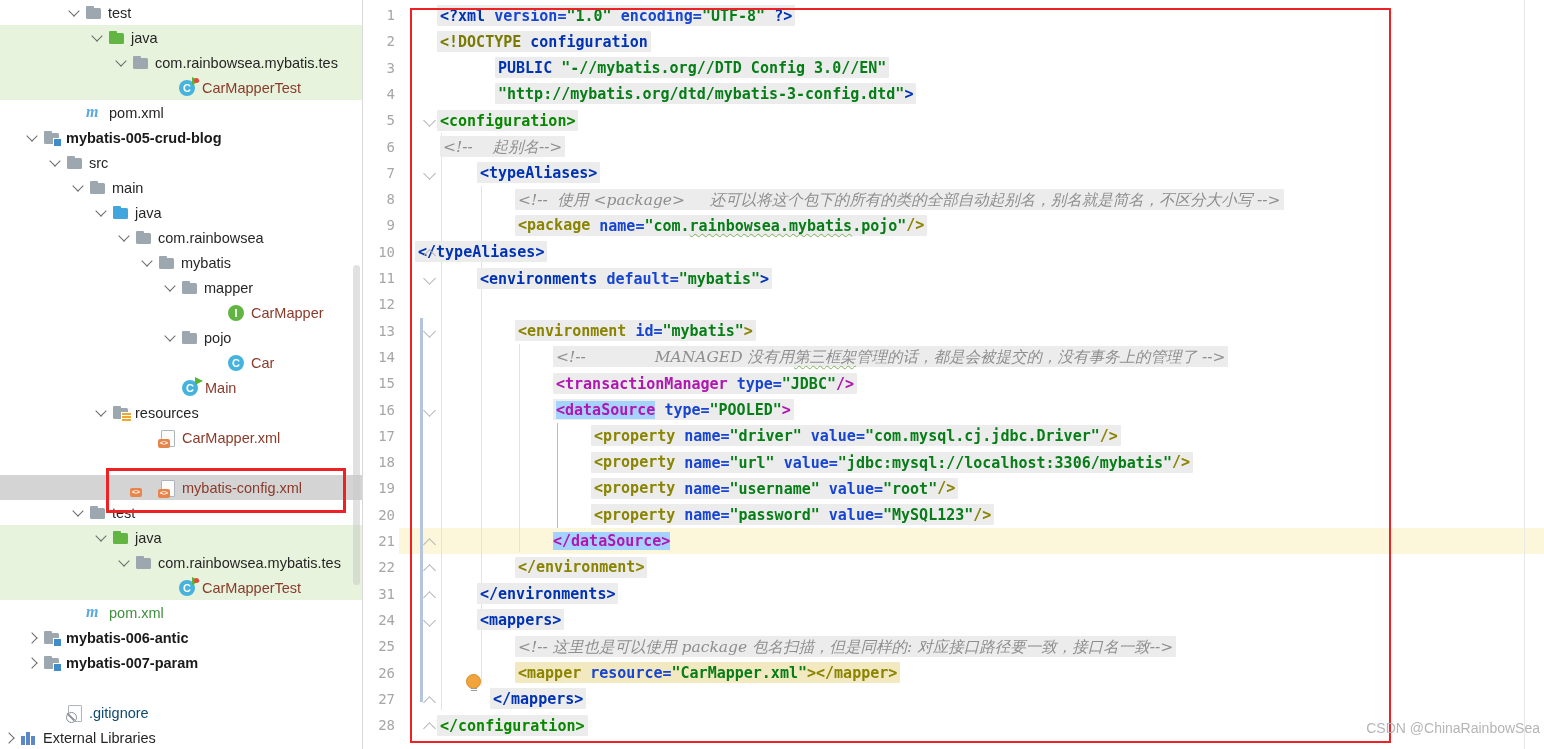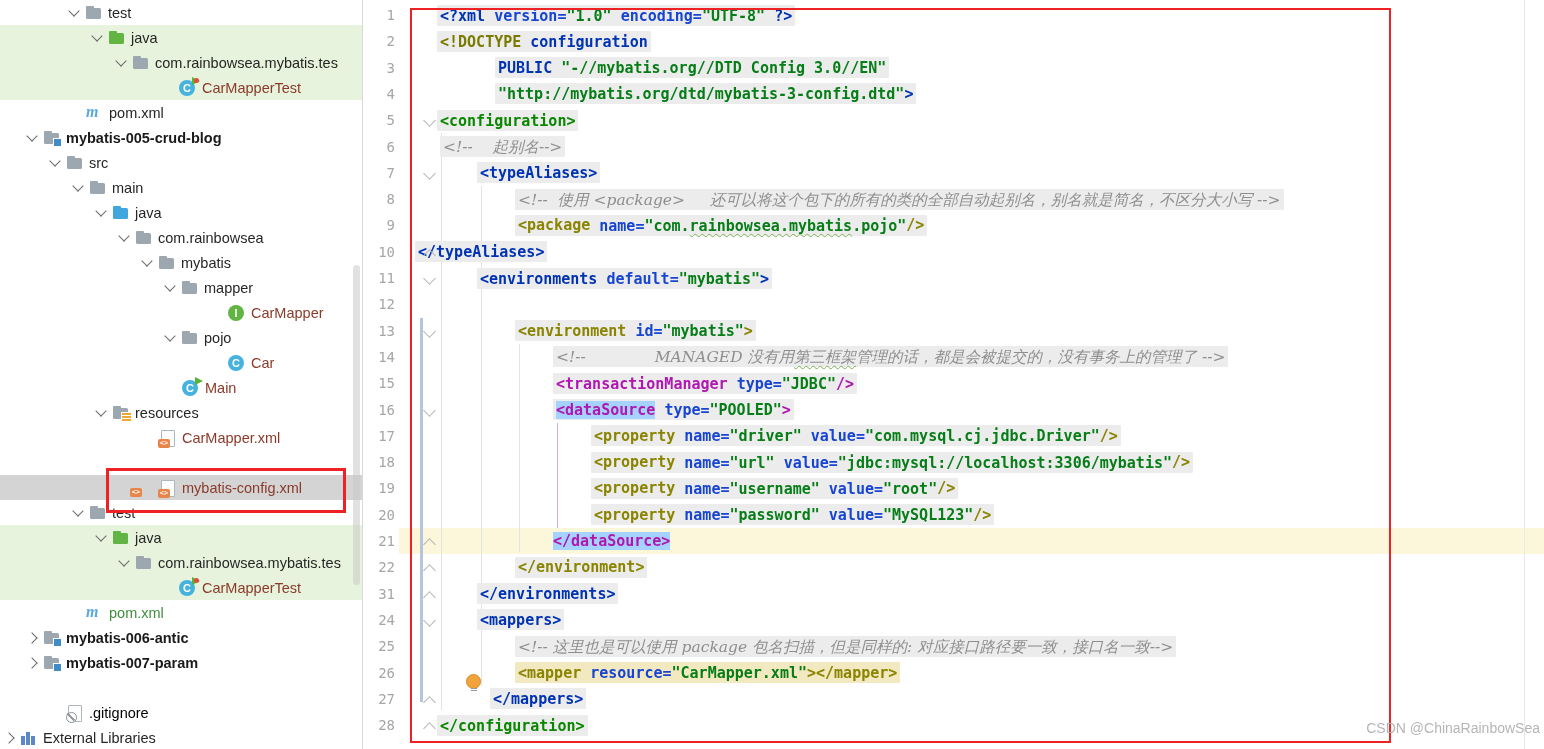--- a/index.html
+++ b/index.html
@@ -8,21 +8,21 @@
 
   
   #tree{position:absolute;left:0;top:0;width:362px;height:749px;background:#fff;overflow:hidden;}
   .trow{position:absolute;left:0;width:100%;height:25px;display:flex;align-items:center;
         font-size:14.5px;color:#262626;white-space:nowrap;}
   .trow.bg-green{background:#e7f3dc;}
   .trow.bg-selected{background:#d4d4d4;}
   .trow .lbl{margin-left:5px;}
   .trow .lbl.maroon{color:#8a3a2a;}
   .trow .lbl.greenlbl{color:#3f8f3f;}
-  .trow .lbl.gray{color:#000000;}
+  .trow .lbl.gray{color:#0c4a6e;}
   .trow .lbl.bold{font-weight:bold;color:#1a1a1a;}
 
   .chev{width:7px;height:7px;border-right:1.7px solid #6b6b6b;border-bottom:1.7px solid #6b6b6b;
         display:inline-block;flex:none;margin-right:7px;}
   .chev.down{transform:rotate(45deg);margin-top:-3px;}
   .chev.right{transform:rotate(-45deg);}
   .chevspace{width:16px;flex:none;display:inline-block;}
 
   .ticon{position:relative;display:inline-block;width:18px;height:16px;flex:none;}
   .folder{--fc:#9da7b0;}

